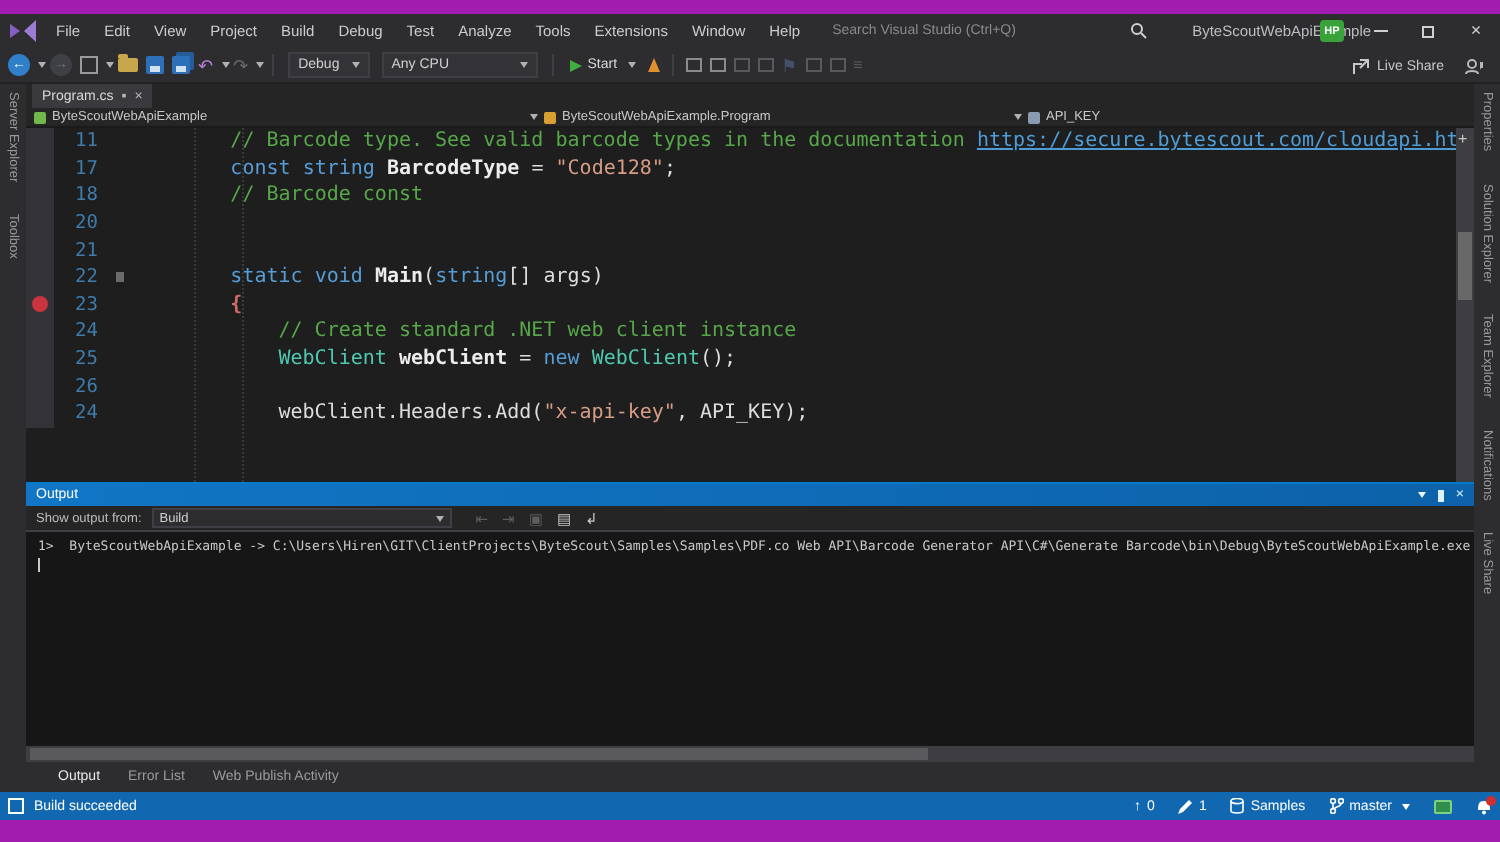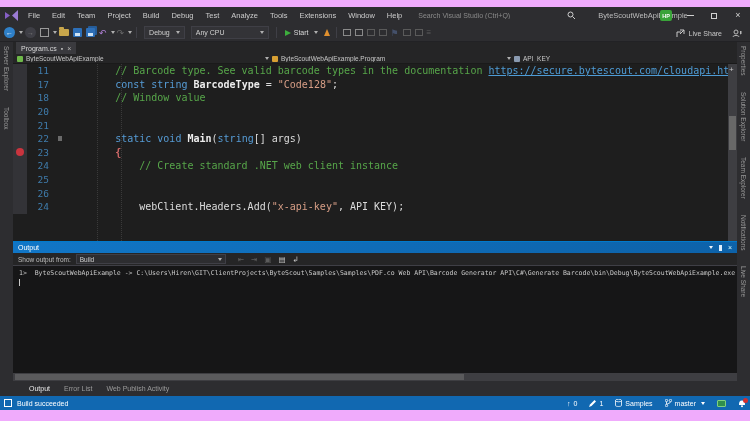--- a/index.html
+++ b/index.html
@@ -1,18 +1,18 @@
 <!DOCTYPE html>
 <html><head>
 <meta charset="utf-8">
 <style>
   * { margin:0; padding:0; box-sizing:border-box; }
   html,body { background:#000; }
   body { font-family:"Liberation Sans", sans-serif; }
-  #stage { position:relative; width:750px; height:421px; background:#f0abfc; overflow:hidden; }
+  #stage { position:relative; width:750px; height:421px; background:#a21caf; overflow:hidden; }
 
   
   .titlebar { position:absolute; left:0; top:7px; width:750px; height:17px; background:#2d2d30; display:flex; align-items:center; }
   .vs-logo { width:13px; height:11px; margin:0 4px 0 5px; flex:0 0 auto; }
   .menus { display:flex; align-items:center; }
   .menu-item { color:#cccccc; font-size:7.5px; padding:0 6px; line-height:17px; cursor:default; }
   .search-wrap { display:flex; align-items:center; margin-left:10px; width:158px; height:12px; color:#8a8a8a; font-size:7px; }
   .search-wrap .ph { flex:1; white-space:nowrap; overflow:hidden; }
   .win-title { color:#bdbdbd; font-size:7.5px; margin-left:22px; white-space:nowrap; }
   .tb-right { position:absolute; right:6px; top:0; height:17px; display:flex; align-items:center; gap:12px; }
@@ -128,21 +128,21 @@
 <div id="stage">
 
   <div class="titlebar">
     <svg class="vs-logo" viewBox="0 0 13 11">
       <polygon points="0,2 5,5.5 0,9" fill="#865fc5"></polygon>
       <polygon points="13,0 7,5.5 13,11" fill="#9b7bd4"></polygon>
     </svg>
     <div class="menus">
         <span class="menu-item">File</span>
         <span class="menu-item">Edit</span>
-        <span class="menu-item">Team</span>
+        <span class="menu-item">View</span>
         <span class="menu-item">Project</span>
         <span class="menu-item">Build</span>
         <span class="menu-item">Debug</span>
         <span class="menu-item">Test</span>
         <span class="menu-item">Analyze</span>
         <span class="menu-item">Tools</span>
         <span class="menu-item">Extensions</span>
         <span class="menu-item">Window</span>
         <span class="menu-item">Help</span>
       </div>
@@ -300,21 +300,21 @@
         <div class="code-row">
           <div class="bp-margin"></div>
           <div class="lnum">17</div>
           <div class="indcol"></div>
           <div class="ctext"><span class="tok-ident">        </span><span class="tok-kw">const</span><span class="tok-ident"> </span><span class="tok-kw">string</span><span class="tok-ident"> </span><span class="tok-identb">BarcodeType</span><span class="tok-ident"> = </span><span class="tok-str">"Code128"</span><span class="tok-ident">;</span></div>
         </div>
         <div class="code-row">
           <div class="bp-margin"></div>
           <div class="lnum">18</div>
           <div class="indcol"></div>
-          <div class="ctext"><span class="tok-ident">        </span><span class="tok-comment">// Window value</span></div>
+          <div class="ctext"><span class="tok-ident">        </span><span class="tok-comment">// Barcode const</span></div>
         </div>
         <div class="code-row">
           <div class="bp-margin"></div>
           <div class="lnum">20</div>
           <div class="indcol"></div>
           <div class="ctext"></div>
         </div>
         <div class="code-row">
           <div class="bp-margin"></div>
           <div class="lnum">21</div>
@@ -340,20 +340,21 @@
         <div class="code-row">
           <div class="bp-margin"></div>
           <div class="lnum">24</div>
           <div class="indcol"></div>
           <div class="ctext"><span class="tok-ident">            </span><span class="tok-comment">// Create standard .NET web client instance</span></div>
         </div>
         <div class="code-row">
           <div class="bp-margin"></div>
           <div class="lnum">25</div>
           <div class="indcol"></div>
+          <div class="ctext"><span class="tok-ident">            </span><span class="tok-type">WebClient</span><span class="tok-ident"> </span><span class="tok-identb">webClient</span><span class="tok-ident"> = </span><span class="tok-kw">new</span><span class="tok-ident"> </span><span class="tok-type">WebClient</span><span class="tok-ident">();</span></div>
         </div>
         <div class="code-row">
           <div class="bp-margin"></div>
           <div class="lnum">26</div>
           <div class="indcol"></div>
           <div class="ctext"></div>
         </div>
         <div class="code-row">
           <div class="bp-margin"></div>
           <div class="lnum">24</div>

